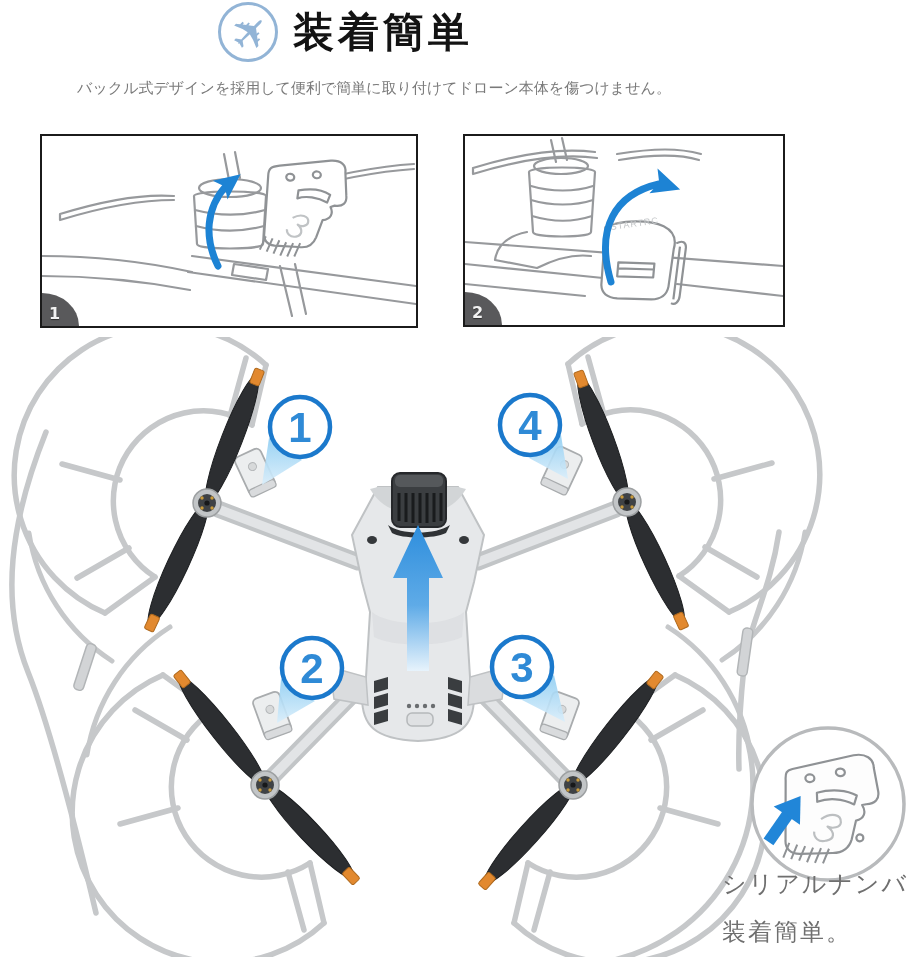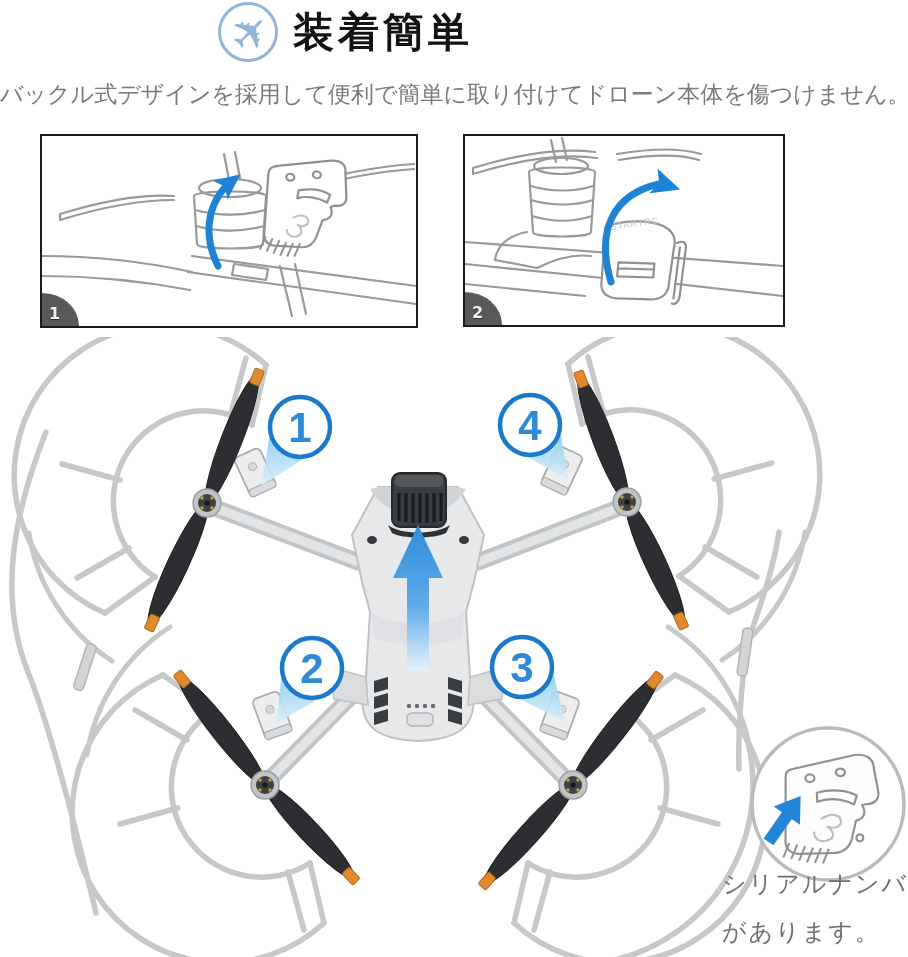--- a/index.html
+++ b/index.html
@@ -10,21 +10,21 @@
   
   .hdr{position:absolute;left:218px;top:2px;display:flex;align-items:center;gap:15px;}
   .plane-circ{width:54px;height:54px;border:3.5px solid #92b4d6;border-radius:50%;
     display:flex;align-items:center;justify-content:center;flex:0 0 auto;}
   .plane-glyph{font-size:46px;color:#92b4d6;transform:rotate(-45deg) translate(1px,2px);
     font-family:"DejaVu Sans",sans-serif;line-height:1;}
   .title{font-family:"Liberation Serif","DejaVu Serif",serif;font-size:41px;font-weight:700;
     color:#131313;letter-spacing:4px;white-space:nowrap;}
 
   .subtitle{position:absolute;top:79px;left:0;width:748px;text-align:center;
-    font-family:"Liberation Serif","DejaVu Serif",serif;font-size:23px;color:#7a7a7a;
+    font-family:"Liberation Serif","DejaVu Serif",serif;font-size:15px;color:#7a7a7a;
     white-space:nowrap;}
 
   
   .step-box{position:absolute;border:2px solid #1b1b1b;background:#fff;box-sizing:border-box;}
   #box1{left:40px;top:134px;width:378px;height:194px;}
   #box2{left:463px;top:134px;width:322px;height:193px;}
   .step-box svg{position:absolute;inset:0;width:100%;height:100%;}
   .badge{position:absolute;left:0;bottom:0;width:37px;height:33px;background:#59595b;
     border-top-right-radius:100% 100%;}
   .badge span{position:absolute;left:7px;bottom:3px;color:#f2f2f2;font-weight:700;
@@ -311,15 +311,15 @@
       <path d="M-42 40 L-47 55 M-34 41 L-39 56 M-26 42 L-31 57 M-18 43 L-23 58 M-10 43 L-15 58 M-2 43 L-7 58" stroke-width="2"></path>
       <circle cx="28" cy="30" r="3.5" fill="none"></circle>
     </g>
     <g transform="translate(42,92) rotate(-55)">
       <rect x="-34" y="-6" width="34" height="12" fill="#2186d8"></rect>
       <polygon points="22,0 -2,-16 -2,16" fill="#2186d8"></polygon>
     </g>
   </svg>
 
   <div class="caption" id="cap1">シリアルナンバー</div>
-  <div class="caption" id="cap2">があります。</div>
+  <div class="caption" id="cap2">装着簡単。</div>
 
 </div>
 
 </body></html>

